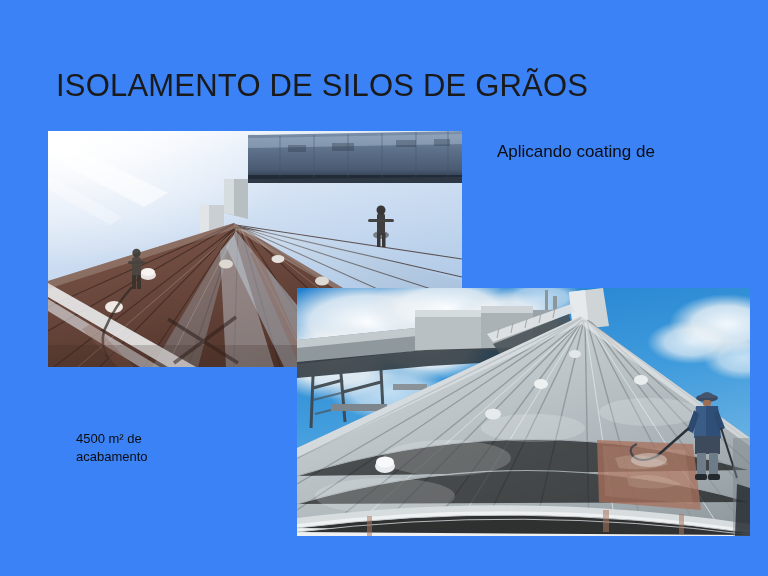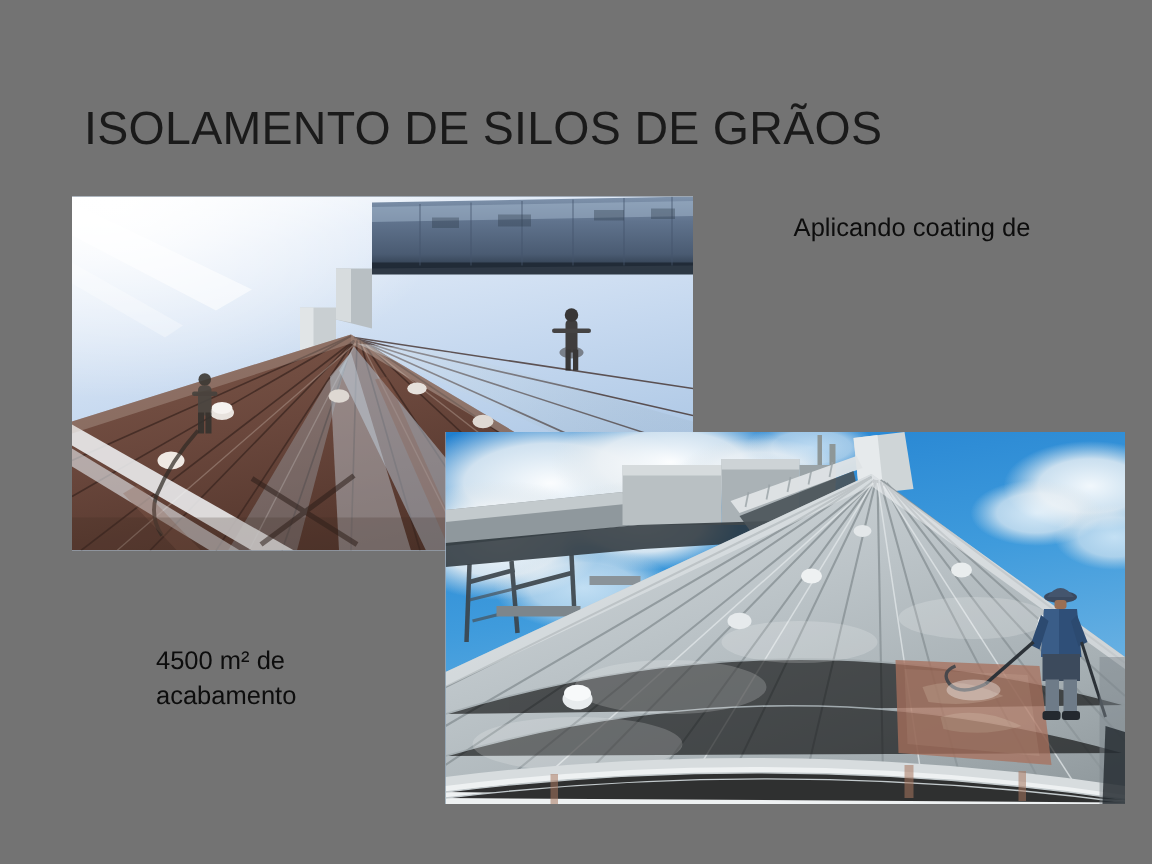--- a/index.html
+++ b/index.html
@@ -10,21 +10,21 @@
   body {
     width: 768px;
     height: 576px;
     position: relative;
     overflow: hidden;
     font-family: "Liberation Sans", sans-serif;
   }
   #slide {
     position: absolute;
     inset: 0;
-    background: #737373;
+    background: #3b82f6;
   }
   #slide-title {
     position: absolute;
     left: 56px;
     top: 68px;
     font-family: "Liberation Sans", sans-serif;
     font-size: 31px;
     font-weight: 300;
     letter-spacing: 0.2px;
     color: #1a1a1a;
@@ -51,29 +51,29 @@
   .caption {
     position: absolute;
     font-family: "Liberation Sans", sans-serif;
     color: #0d0d0d;
     line-height: 1.35;
   }
   #caption-coating {
     left: 497px;
     top: 141px;
     width: 222px;
-    text-align: center;
+    text-align: left;
     font-size: 17px;
   }
   #caption-area {
-    left: 104px;
+    left: 76px;
     top: 430px;
     width: 210px;
     text-align: left;
-    font-size: 17px;
+    font-size: 13px;
   }
   .cap-line { display: block; }
 </style>
 </head>
 <body>
 
 <div id="slide">
 
   <div id="slide-title">ISOLAMENTO DE SILOS DE GRÃOS</div>
 

